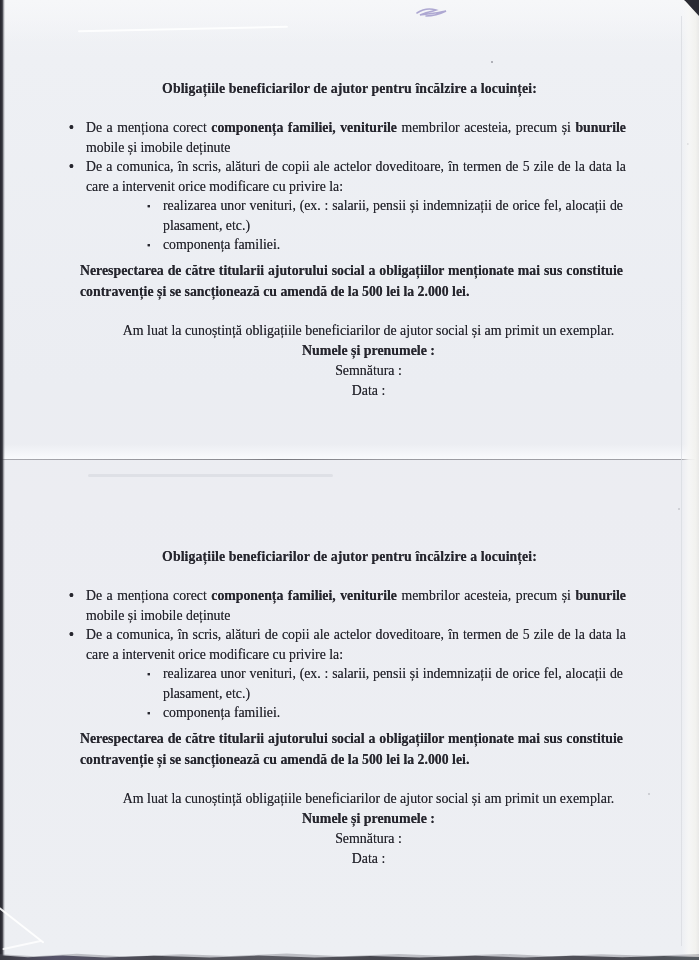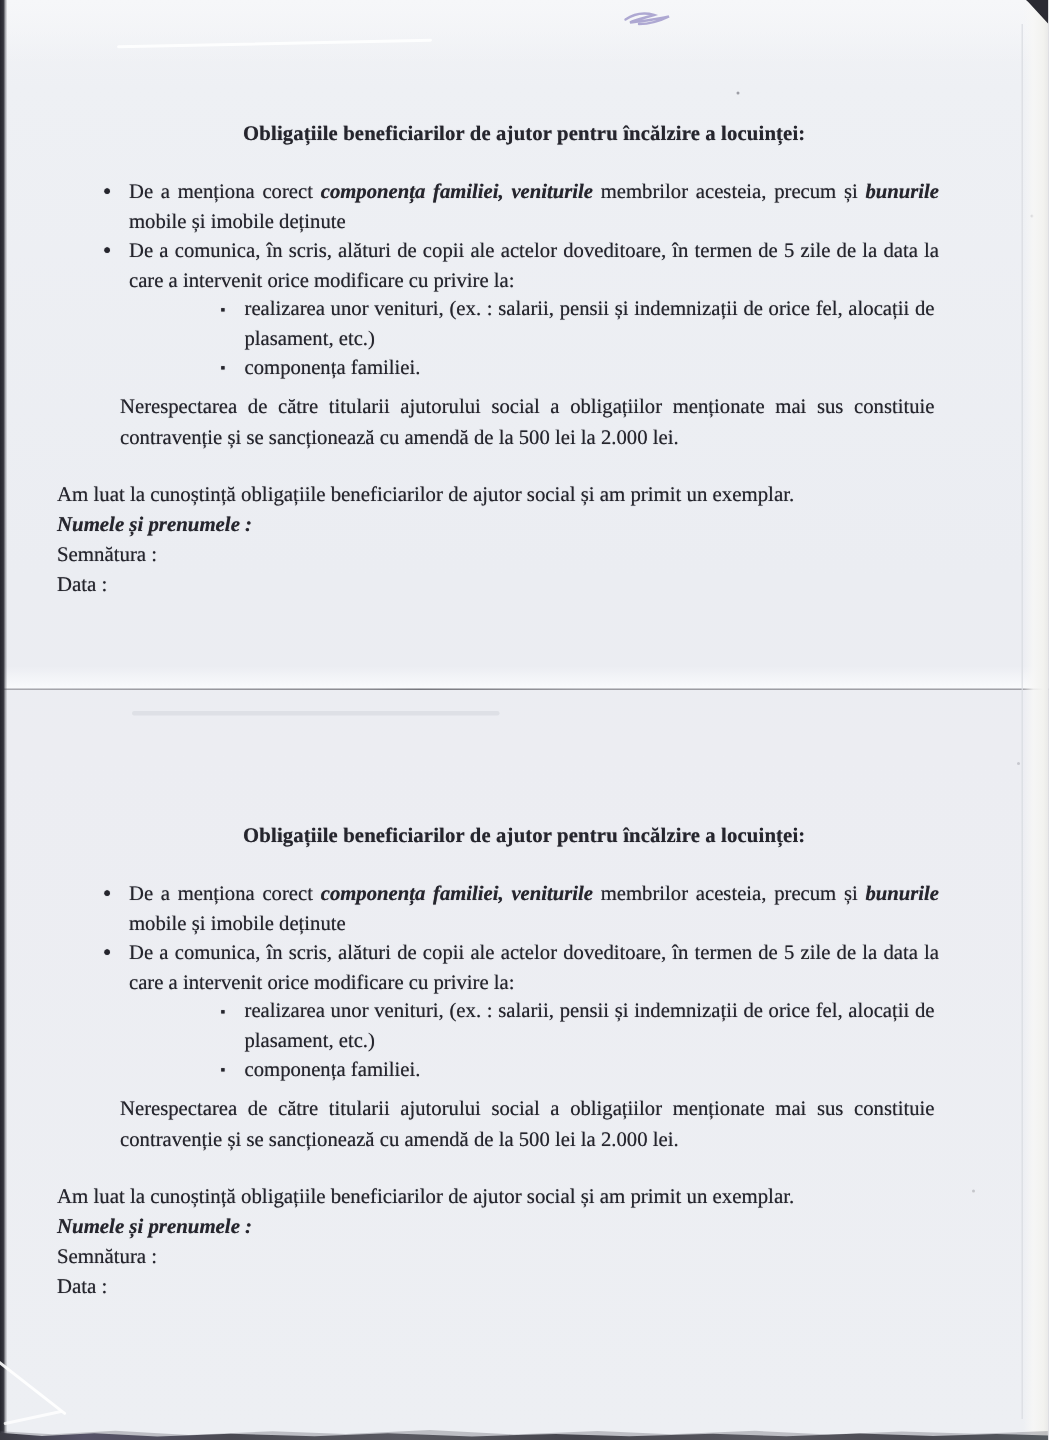--- a/index.html
+++ b/index.html
@@ -51,26 +51,26 @@
   .copy-2{top:468px;}
   .title{margin:0;padding-top:80px;text-align:center;
     font-size:13.8px;line-height:17px;font-weight:bold;letter-spacing:0.1px;}
   .bullets{margin-top:21px;}
   .li{position:relative;margin-left:86px;width:540px;
     font-size:13.8px;line-height:19.5px;text-align:justify;}
   .li.sub{margin-left:163px;width:460px;}
   .marker{position:absolute;left:-17px;top:0;font-weight:bold;}
   .li.sub .marker{font-size:9px;top:1px;left:-16px;}
   .it{}
-  .bit{font-style:italic;font-weight:bold;}
+  .bit{font-weight:bold;}
   .b{font-weight:normal;}
   .warning{margin:5px 0 0 80px;width:543px;font-size:13.8px;line-height:21px;
-    font-weight:normal;text-align:justify;}
+    font-weight:bold;text-align:justify;}
   .closing{margin:19px 0 0 38px;font-size:13.9px;line-height:20px;}
-  .closing p{margin:0;}
+  .closing p{margin:0;text-align:center;}
 </style>
 </head>
 <body>
 
 <div class="scan">
 
   <div class="top-glow"></div>
   <div class="top-crease"></div>
 
   <section class="copy copy-1">

